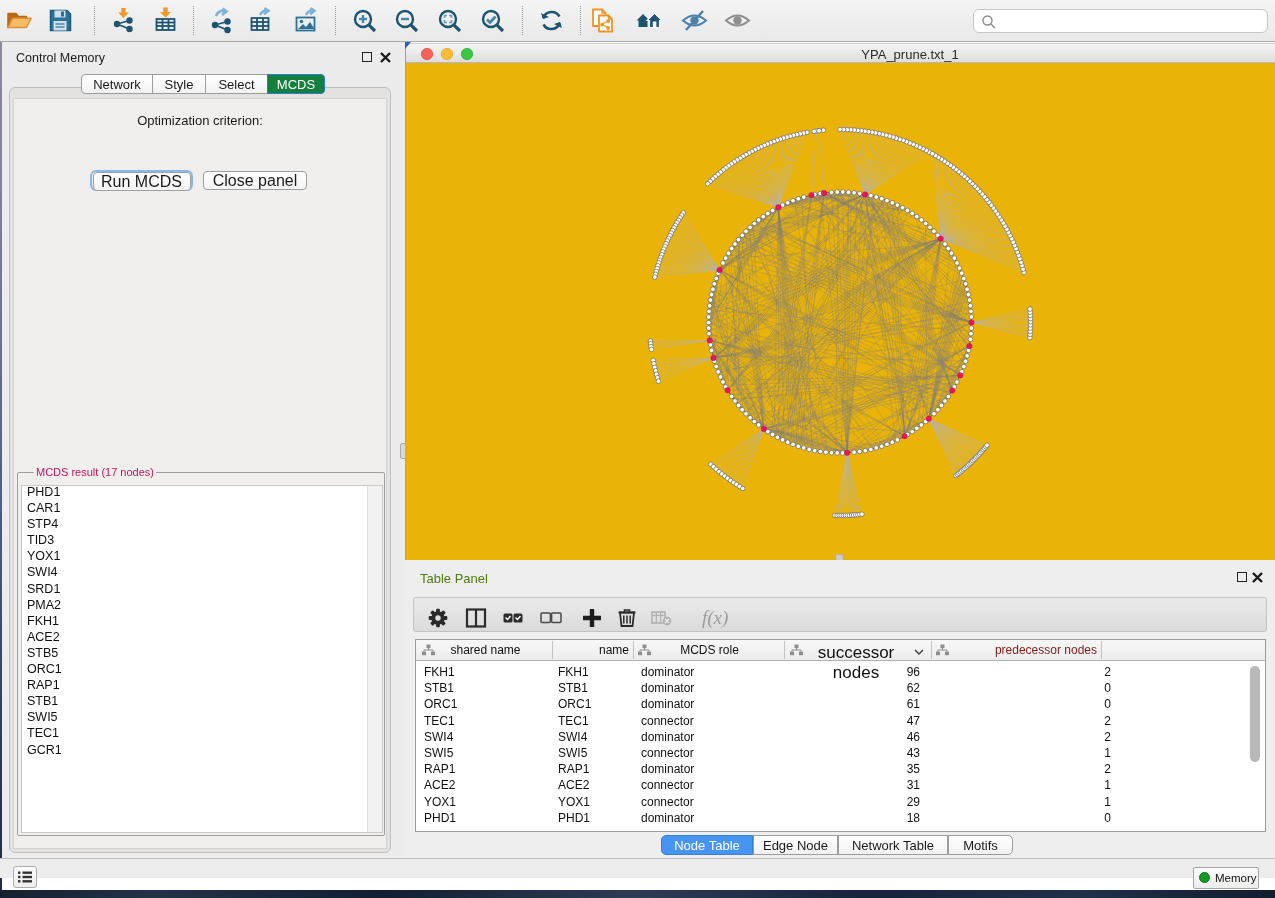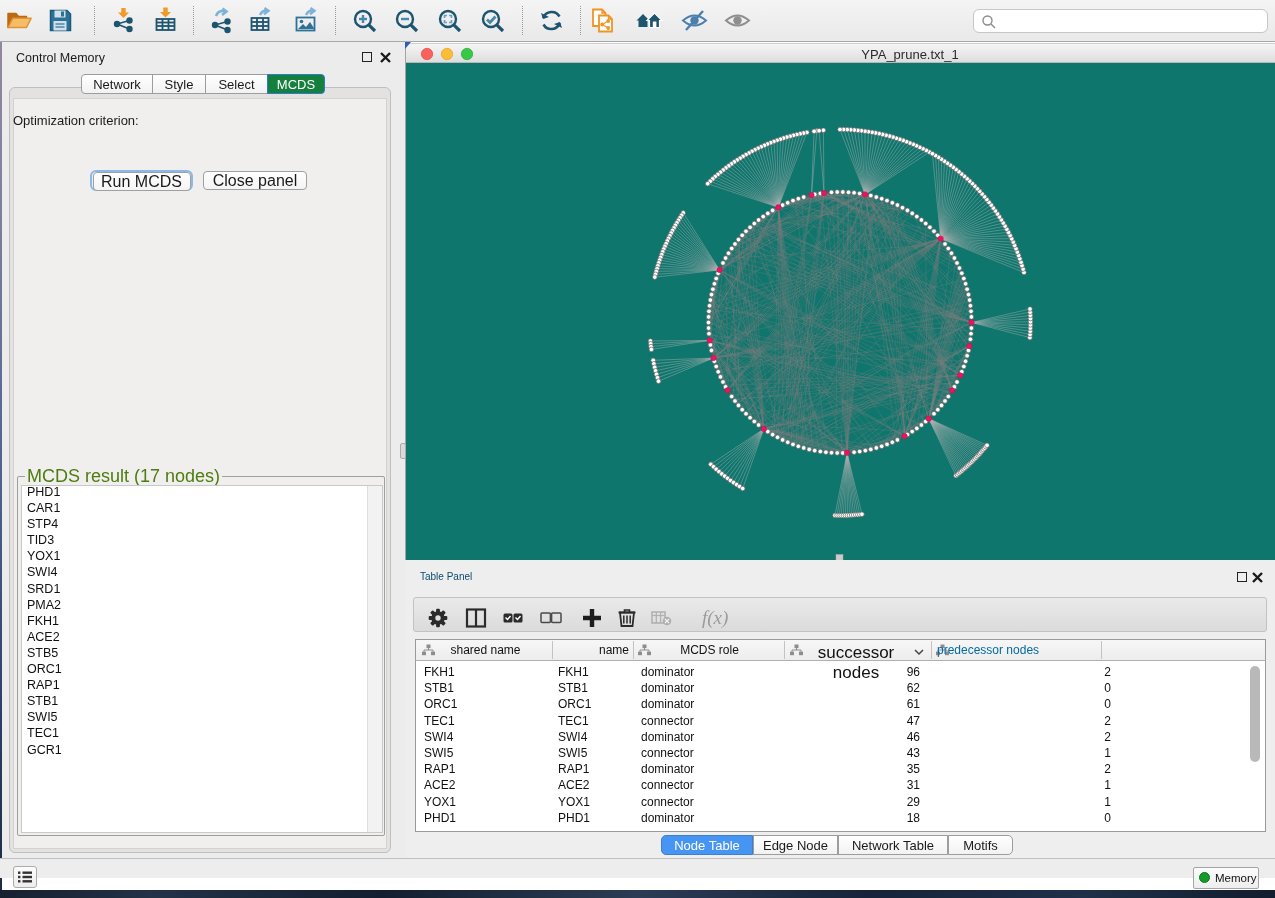--- a/index.html
+++ b/index.html
@@ -6,21 +6,21 @@
 html,body { width:1275px; height:898px; }
 body { font-family:"Liberation Sans", sans-serif; position:relative; background:#ffffff; overflow:hidden; font-size:12px; color:#111; }
 .abs { position:absolute; }
 #toolbar { left:0; top:0; width:1275px; height:42px; background:linear-gradient(#f4f4f4,#e9e9e9); border-bottom:1px solid #a8a8a8; }
 .tsep { position:absolute; top:6px; height:29px; width:0; border-left:1px dotted #9a9a9a; }
 .ticon { position:absolute; top:7px; width:27px; height:27px; }
 #searchbox { position:absolute; left:973px; top:9px; width:295px; height:24px; background:#fff; border:1px solid #c6c6c6; border-radius:6px; }
 #wall-left { left:0; top:42px; width:2px; height:848px; background:linear-gradient(#9287a2,#7d80a0 20%,#4a5f88 55%,#2c3f63 80%,#1d2b47); }
 #wall-bottom { left:0; top:890px; width:1275px; height:8px; background:linear-gradient(90deg,#16202f,#233247 12%,#131f30 30%,#2c3c54 50%,#16233a 68%,#1f3048 85%,#121d2e); }
 #ctrlpanel { left:2px; top:42px; width:404px; height:816px; background:#ececec; }
-#netwin { left:406px; top:43px; width:869px; height:517px; background:#0f766e; }
+#netwin { left:406px; top:43px; width:869px; height:517px; background:#eab308; }
 #nettitle { left:0; top:0; width:869px; height:20px; background:linear-gradient(#f5f5f5,#dedede); border-bottom:1px solid #b8b8b8; border-top:1px solid #cfcfcf; }
 #tablepanel { left:406px; top:560px; width:869px; height:298px; background:#eeeeee; }
 #statusbar { left:0; top:858px; width:1275px; height:20px; background:#ededed; border-top:1px solid #c0c0c0; }
 .winbtn { position:absolute; width:10px; height:10px; border:1.5px solid #222; }
 .tab { position:absolute; top:0; height:20px; border:1px solid #9d9d9d; background:linear-gradient(#ffffff,#f2f2f2); color:#1a1a1a; text-align:center; font-size:13px; line-height:19px; }
 .btn { position:absolute; height:19px; background:linear-gradient(#ffffff,#f4f4f4); border:1px solid #a0a0a0; border-radius:4px; font-size:16px; text-align:center; line-height:17px; color:#1a1a1a; }
 </style>
 </head>
 <body>
 <div class="abs" id="toolbar">
@@ -160,26 +160,26 @@
 <div class="winbtn" style="left:360px;top:10px;border-width:1.5px"></div>
 <svg width="13" height="13" style="position:absolute;left:377px;top:9px">
       <path d="M2 2 L11 11 M11 2 L2 11" stroke="#1a1a1a" stroke-width="2.4"></path>
     </svg>
 <div style="position:absolute;left:7px;top:45px;width:382px;height:766px;background:#e4e2e1;border:1px solid #bfbfbf;border-radius:6px"></div>
 <div style="position:absolute;left:11px;top:56px;width:374px;height:751px;background:#f0efee;border:1px solid #d4d2d1"></div>
 <div class="tab" style="top:32px;left:79px;width:72px;border-radius:4px 0 0 4px">Network</div>
 <div class="tab" style="top:32px;left:150px;width:54px">Style</div>
 <div class="tab" style="top:32px;left:203px;width:63px">Select</div>
 <div class="tab" style="top:32px;left:265px;width:58px;background:#15803d;color:#fff;border-color:#2f79d6;border-radius:0 4px 4px 0">MCDS</div>
-<div style="position:absolute;left:11px;top:71px;width:374px;text-align:left;font-size:13px;color:#1a1a1a">Optimization criterion:</div>
+<div style="position:absolute;left:11px;top:71px;width:374px;text-align:center;font-size:13px;color:#1a1a1a">Optimization criterion:</div>
 <div style="position:absolute;left:88px;top:127.5px;width:103px;height:21px;border:2px solid #8ab8ec;border-radius:6px"></div>
 <div class="btn" style="left:90.5px;top:129.5px;width:98px">Run MCDS</div>
 <div class="btn" style="left:201px;top:129px;width:104px">Close panel</div>
 <fieldset style="position:absolute;left:15px;top:424px;width:368px;height:370px;border:1px solid #9f9f9f;border-radius:2px;background:transparent">
-<legend style="font-size:18px;color:#4d7c0f;padding:0 2px;margin-left:7px">MCDS result (17 nodes)</legend>
+<legend style="font-size:11px;color:#be185d;padding:0 2px;margin-left:16px">MCDS result (17 nodes)</legend>
 </fieldset>
 <div style="position:absolute;left:19px;top:443px;width:362px;height:348px;background:#fff;border:1px solid #c9c9c9">
 <div style="position:absolute;left:5px;top:-2px;font-size:12.5px;line-height:16.1px;color:#111">PHD1<br>CAR1<br>STP4<br>TID3<br>YOX1<br>SWI4<br>SRD1<br>PMA2<br>FKH1<br>ACE2<br>STB5<br>ORC1<br>RAP1<br>STB1<br>SWI5<br>TEC1<br>GCR1</div>
 <div style="position:absolute;right:0;top:0;width:15px;height:346px;background:#f2f2f2;border-left:1px solid #dcdcdc"></div>
 </div>
 </div>
 <div class="abs" id="netwin">
 <svg width="6" height="7" style="position:absolute;left:-1px;top:-1px;z-index:5">
       <path d="M0 0 L6 0 L0 7 Z" fill="#2e5fb8"></path>
     </svg>
@@ -1191,21 +1191,21 @@
 <circle cx="763.8" cy="428.9" r="2.7"></circle>
 <circle cx="727.6" cy="390.3" r="2.7"></circle>
 <circle cx="713.5" cy="358.0" r="2.7"></circle>
 <circle cx="709.7" cy="340.4" r="2.7"></circle>
 <circle cx="719.6" cy="270.0" r="2.7"></circle>
 </g>
 <rect x="836" y="554.5" width="7" height="7" fill="#cccccc" stroke="#aaaaaa" stroke-width="0.5"></rect>
 </svg>
 </div>
 <div class="abs" id="tablepanel">
-    <div style="position:absolute;left:14px;top:11px;font-size:10px;color:#0c4a6e">Table Panel</div>
+    <div style="position:absolute;left:14px;top:11px;font-size:13px;color:#4d7c0f">Table Panel</div>
 <div class="winbtn" style="left:831px;top:12px"></div>
 <svg width="13" height="13" style="position:absolute;left:845px;top:11px">
       <path d="M2 2 L11 11 M11 2 L2 11" stroke="#1a1a1a" stroke-width="2.4"></path>
     </svg>
 <div style="position:absolute;left:7px;top:37px;width:854px;height:35px;background:linear-gradient(#eaeaea,#dbdbdb);border:1px solid #c2c2c2;border-radius:3px">
 <svg width="820" height="30" style="position:absolute;left:12px;top:5px" viewBox="0 0 820 30">
 <g transform="translate(12,15)">
           <g fill="#2b2b2b">
             <rect x="-1.9" y="-9.3" width="3.8" height="4.5" rx="1" transform="rotate(0)"></rect>
             <rect x="-1.9" y="-9.3" width="3.8" height="4.5" rx="1" transform="rotate(45)"></rect>
@@ -1296,21 +1296,21 @@
       </g>
       <path d="M6.5 4 v2 M2 7.6 v-1.6 h9 v1.6" fill="none" stroke="#8d8d8d" stroke-width="1"></path>
     </svg>
 <div style="position:absolute;left:17px;top:83px;width:125px;text-align:center;font-size:12px;color:#111">shared name</div>
 <div style="position:absolute;left:142px;top:83px;width:81px;text-align:right;font-size:12px;color:#111">name</div>
 <div style="position:absolute;left:233px;top:83px;width:141px;text-align:center;font-size:12px;color:#111">MCDS role</div>
 <div style="position:absolute;left:390px;top:83px;width:120px;text-align:center;font-size:17px;color:#111">successor nodes</div>
 <svg width="10" height="8" style="position:absolute;left:508px;top:88px">
       <path d="M1 2 l4 4 4-4" fill="none" stroke="#444" stroke-width="1.5"></path>
     </svg>
-<div style="position:absolute;left:531px;top:83px;width:160px;text-align:left;font-size:12px;color:#0369a1">predecessor nodes</div>
+<div style="position:absolute;left:531px;top:83px;width:160px;text-align:right;font-size:12px;color:#7f1d1d">predecessor nodes</div>
 <div style="position:absolute;left:18px;top:104px;width:680px;font-size:12px;line-height:16.2px;color:#111">
 <div style="position:absolute;left:0;top:0">FKH1<br>STB1<br>ORC1<br>TEC1<br>SWI4<br>SWI5<br>RAP1<br>ACE2<br>YOX1<br>PHD1</div>
 <div style="position:absolute;left:134px;top:0">FKH1<br>STB1<br>ORC1<br>TEC1<br>SWI4<br>SWI5<br>RAP1<br>ACE2<br>YOX1<br>PHD1</div>
 <div style="position:absolute;left:217px;top:0">dominator<br>dominator<br>dominator<br>connector<br>dominator<br>connector<br>dominator<br>connector<br>connector<br>dominator</div>
 <div style="position:absolute;left:360px;top:0;width:136px;text-align:right">96<br>62<br>61<br>47<br>46<br>43<br>35<br>31<br>29<br>18</div>
 <div style="position:absolute;left:507px;top:0;width:180px;text-align:right">2<br>0<br>0<br>2<br>2<br>1<br>2<br>1<br>1<br>0</div>
 </div>
 <div style="position:absolute;left:844px;top:106px;width:10px;height:96px;background:#b9b9b9;border-radius:5px"></div>
 <div class="tab" style="left:255px;top:275px;width:92px;background:#4795f2;color:#fff;border-color:#3a7fd4;border-radius:5px 0 0 5px">Node Table</div>
 <div class="tab" style="left:347px;top:275px;width:85px">Edge Node</div>

